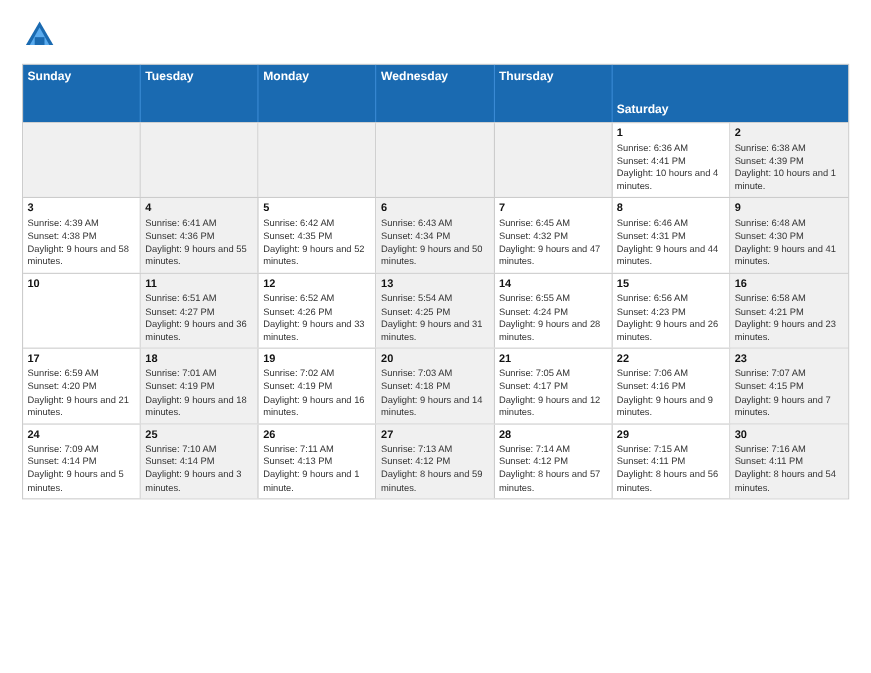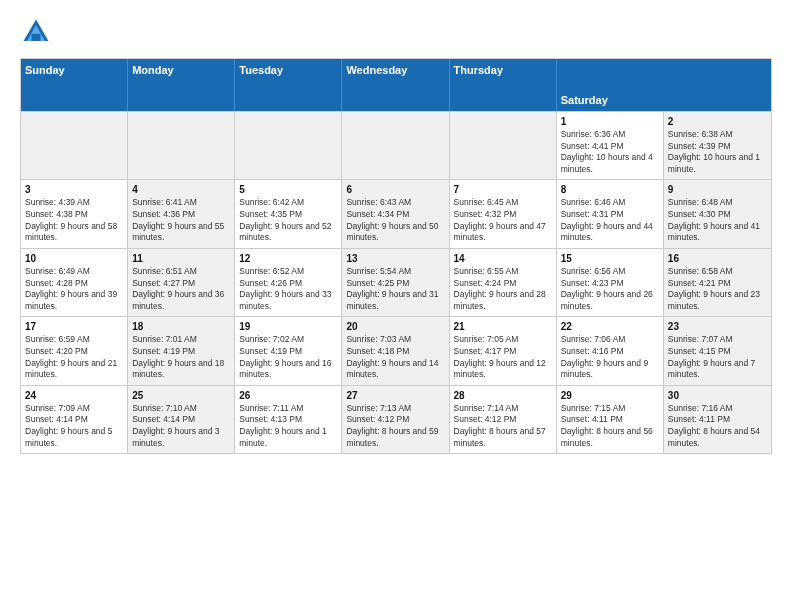--- a/index.html
+++ b/index.html
@@ -134,22 +134,22 @@
     </div>
     <div class="title-block">
       <h1></h1>
       <h2></h2>
     </div>
   </div>
 
   <div class="calendar">
     <div class="cal-header">
     <div class="cal-header-cell">Sunday</div>
+        <div class="cal-header-cell">Tuesday</div>
         <div class="cal-header-cell">Monday</div>
-        <div class="cal-header-cell">Tuesday</div>
         <div class="cal-header-cell">Wednesday</div>
         <div class="cal-header-cell">Thursday</div>
         <div class="cal-header-cell">Saturday</div>
       </div>
     <div class="cal-body">
     <div class="cal-row">
           <div class="cal-cell shaded empty"></div>
           <div class="cal-cell shaded empty"></div>
           <div class="cal-cell shaded empty"></div>
           <div class="cal-cell shaded empty"></div>
@@ -178,23 +178,21 @@
 Sunset: 4:32 PM
 Daylight: 9 hours and 47 minutes.</span></div>
           <div class="cal-cell"><span class="day-num">8</span><span class="cell-text" style="white-space: pre-line;">Sunrise: 6:46 AM
 Sunset: 4:31 PM
 Daylight: 9 hours and 44 minutes.</span></div>
           <div class="cal-cell shaded"><span class="day-num">9</span><span class="cell-text" style="white-space: pre-line;">Sunrise: 6:48 AM
 Sunset: 4:30 PM
 Daylight: 9 hours and 41 minutes.</span></div>
         </div>
         <div class="cal-row">
-          <div class="cal-cell"><span class="day-num">10</span><span class="cell-text" style="white-space: pre-line;">Sunrise: 6:49 AM
-Sunset: 4:28 PM
-Daylight: 9 hours and 39 minutes.</span></div>
+          <div class="cal-cell"><span class="day-num">10</span></div>
           <div class="cal-cell shaded"><span class="day-num">11</span><span class="cell-text" style="white-space: pre-line;">Sunrise: 6:51 AM
 Sunset: 4:27 PM
 Daylight: 9 hours and 36 minutes.</span></div>
           <div class="cal-cell"><span class="day-num">12</span><span class="cell-text" style="white-space: pre-line;">Sunrise: 6:52 AM
 Sunset: 4:26 PM
 Daylight: 9 hours and 33 minutes.</span></div>
           <div class="cal-cell shaded"><span class="day-num">13</span><span class="cell-text" style="white-space: pre-line;">Sunrise: 5:54 AM
 Sunset: 4:25 PM
 Daylight: 9 hours and 31 minutes.</span></div>
           <div class="cal-cell"><span class="day-num">14</span><span class="cell-text" style="white-space: pre-line;">Sunrise: 6:55 AM

